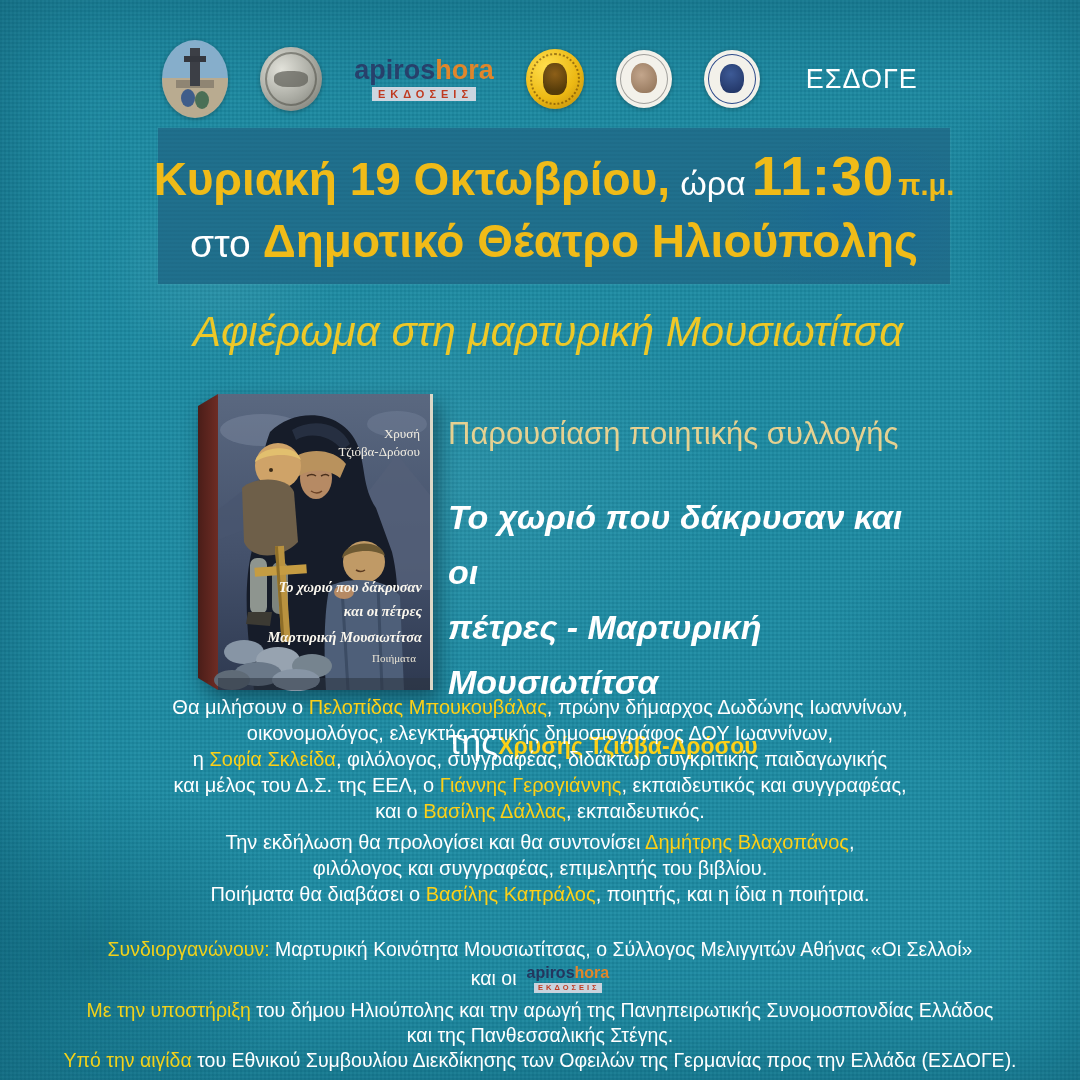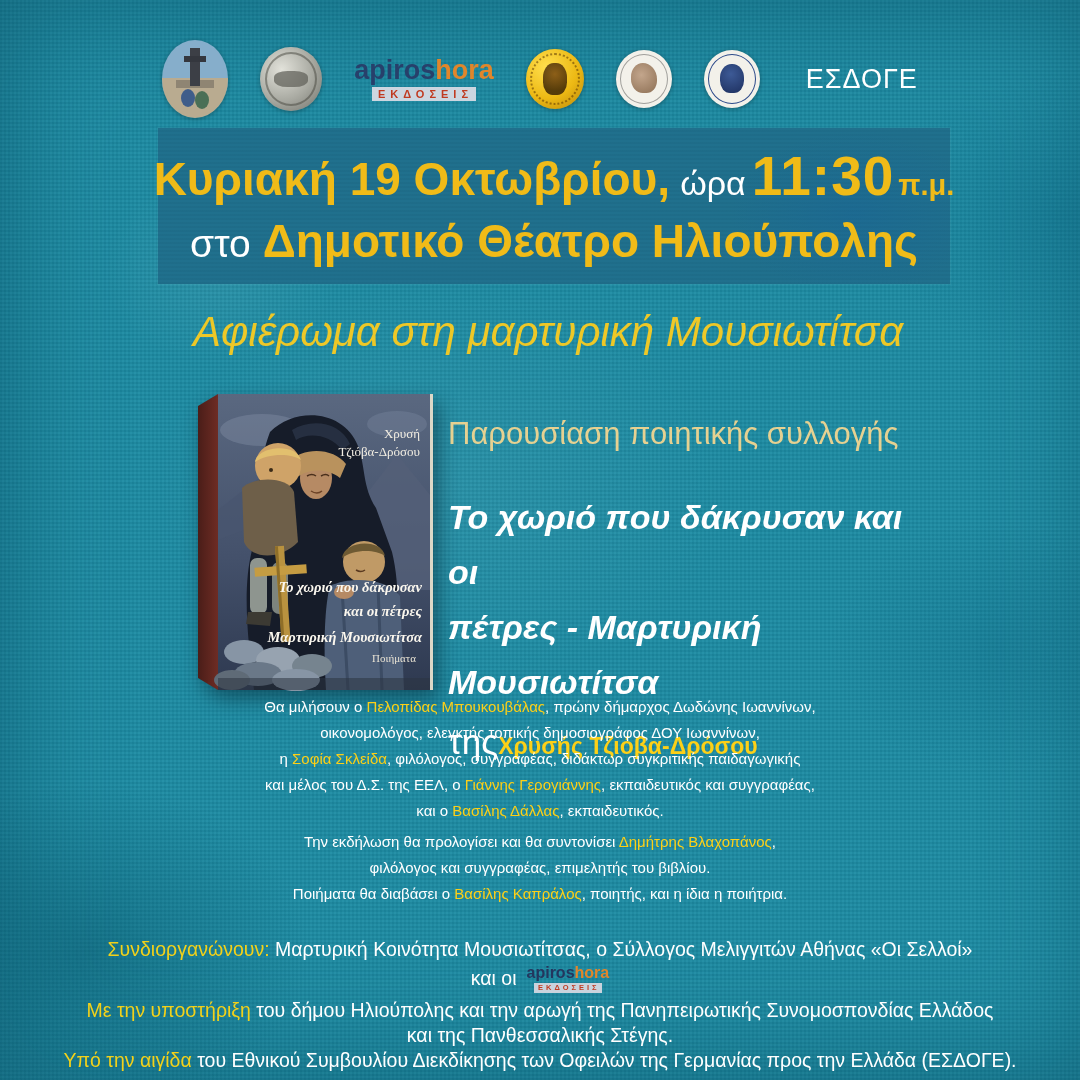--- a/index.html
+++ b/index.html
@@ -83,21 +83,21 @@
   .cover-sub{font-family:"Liberation Serif",serif;font-size:11px;fill:#e9e3d4;}
   .pres{position:absolute;left:448px;top:402px;width:470px;}
   .pres .label{color:#e6d191;font-size:31px;margin-top:14px;}
   .pres .ptitle{color:#ffffff;font-weight:bold;font-style:italic;font-size:34px;line-height:55px;margin-top:38px;}
   .pres .byline{margin-top:12px;white-space:nowrap;}
   .pres .by{color:#ffffff;font-size:35px;}
   .pres .pauthor{color:#fdd017;font-weight:bold;font-size:23px;}
   
   .bodytext{
     position:absolute;left:90px;top:694px;width:900px;text-align:center;
-    font-size:15px;line-height:26px;color:#ffffff;
+    font-size:20px;line-height:26px;color:#ffffff;
   }
   .bodytext .rich-line{white-space:nowrap;}
   .bodytext .gap{height:5px;}
   .seg-w{color:#ffffff;}
   .seg-y{color:#fdd017;}
   
   .footer{
     position:absolute;left:60px;top:938px;width:960px;text-align:center;
     font-size:19.5px;line-height:23px;color:#ffffff;
   }

